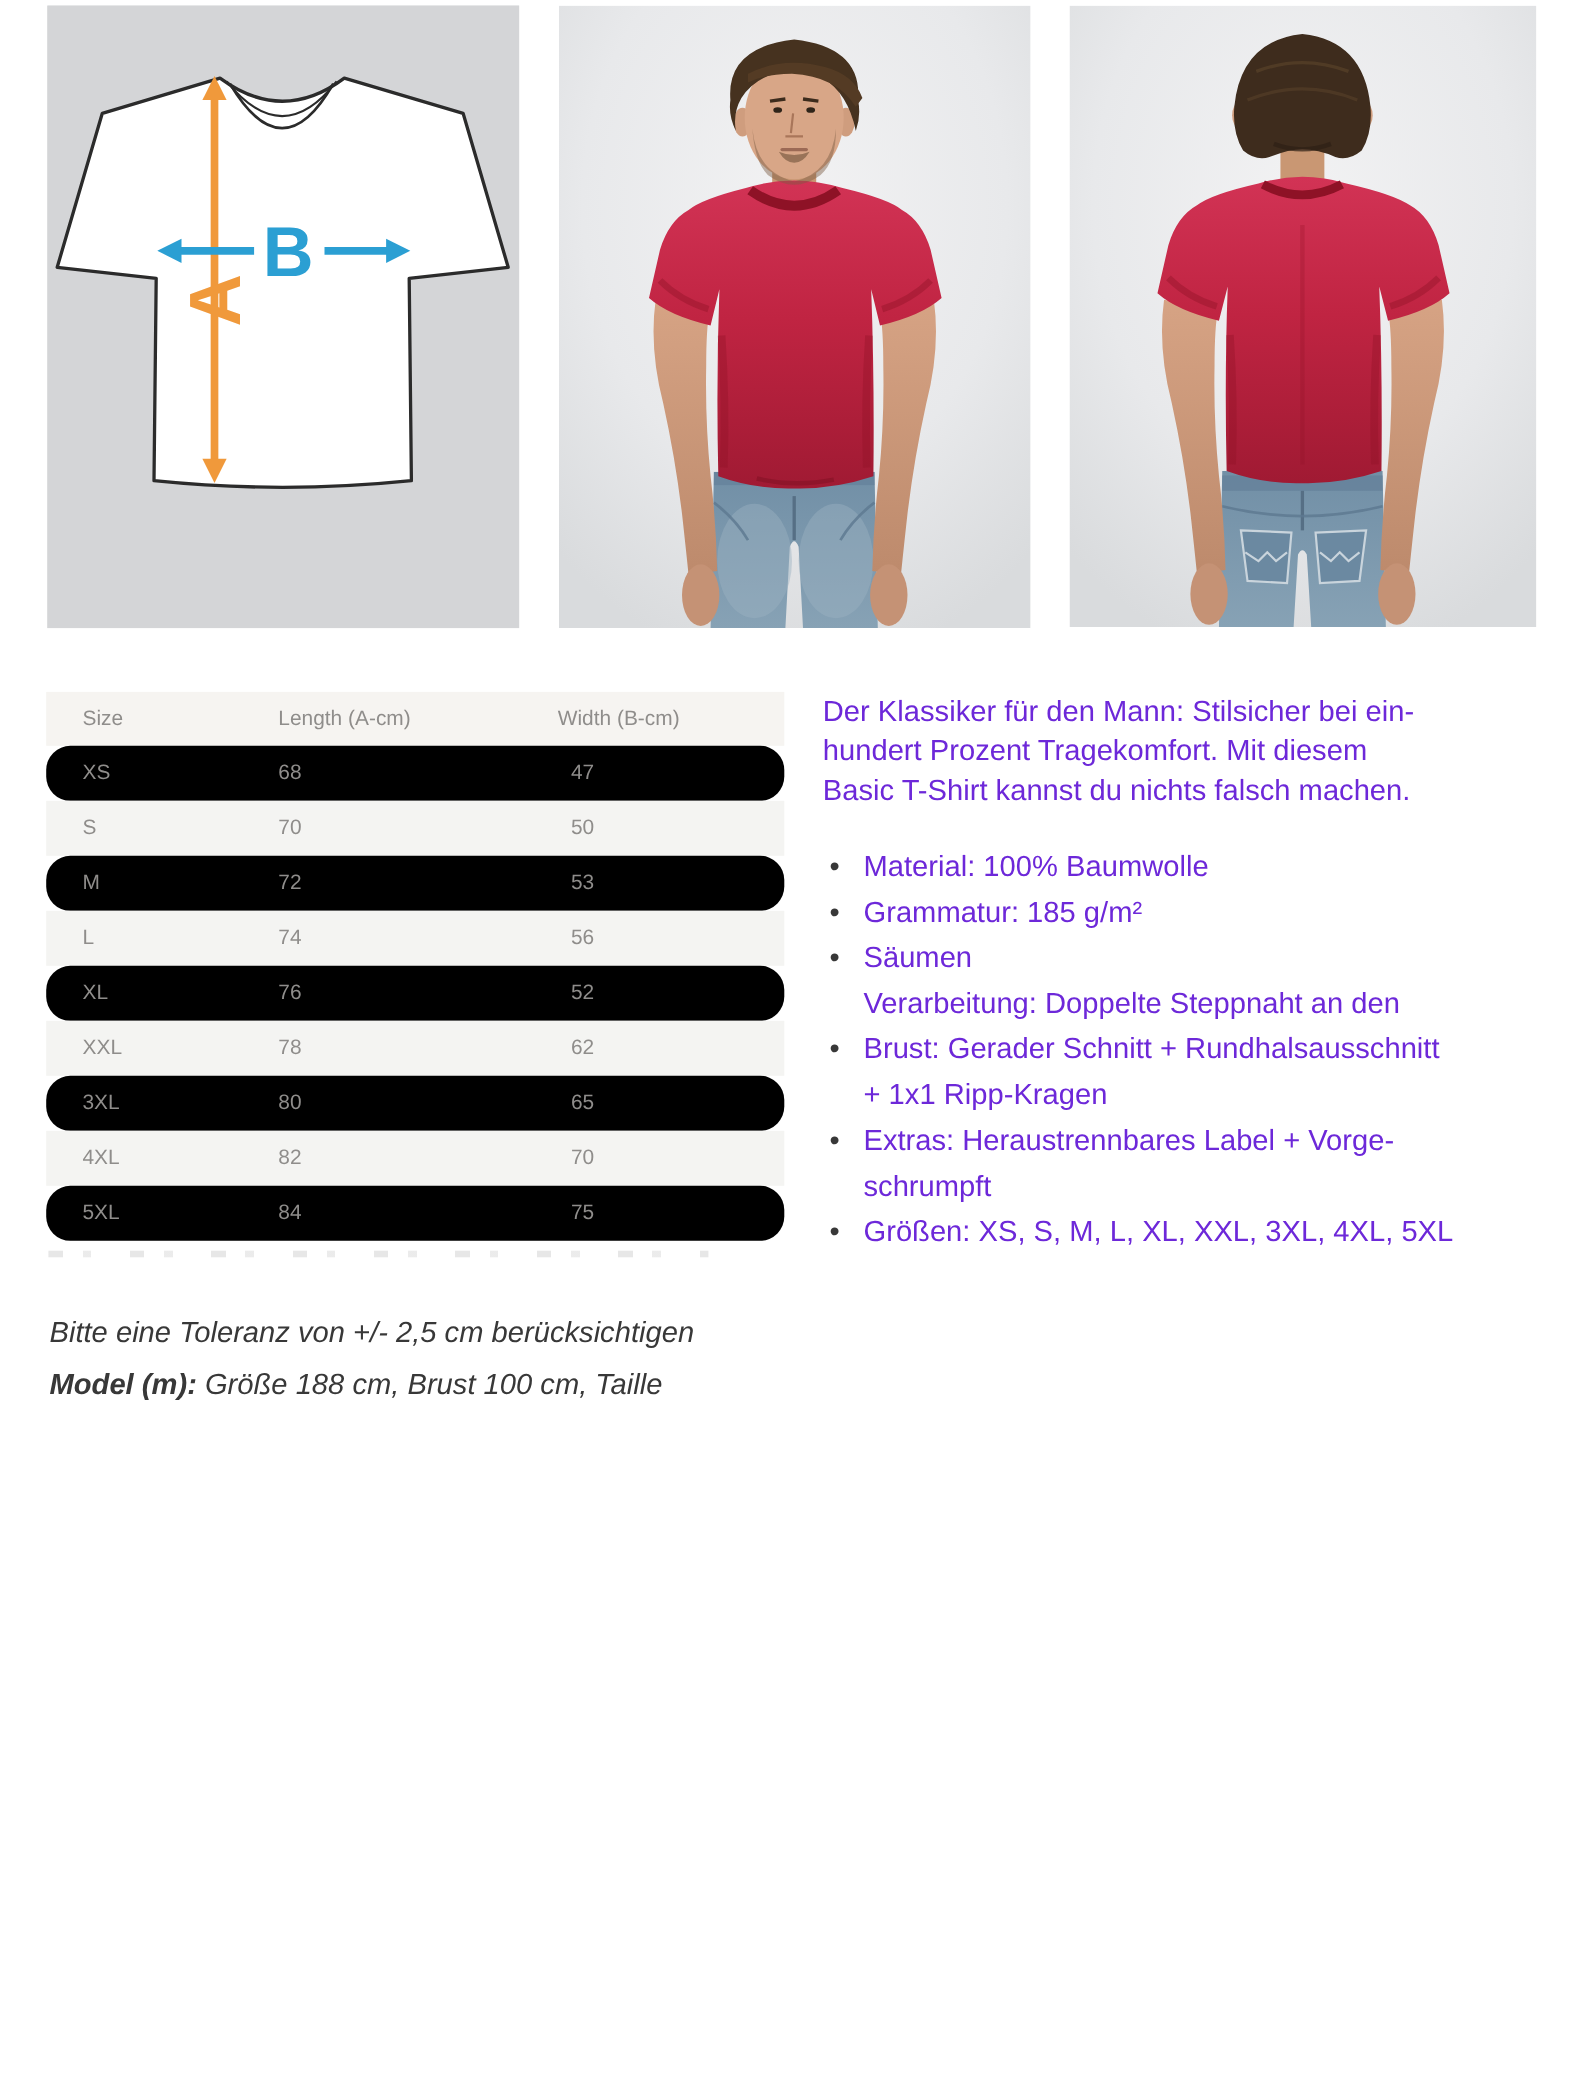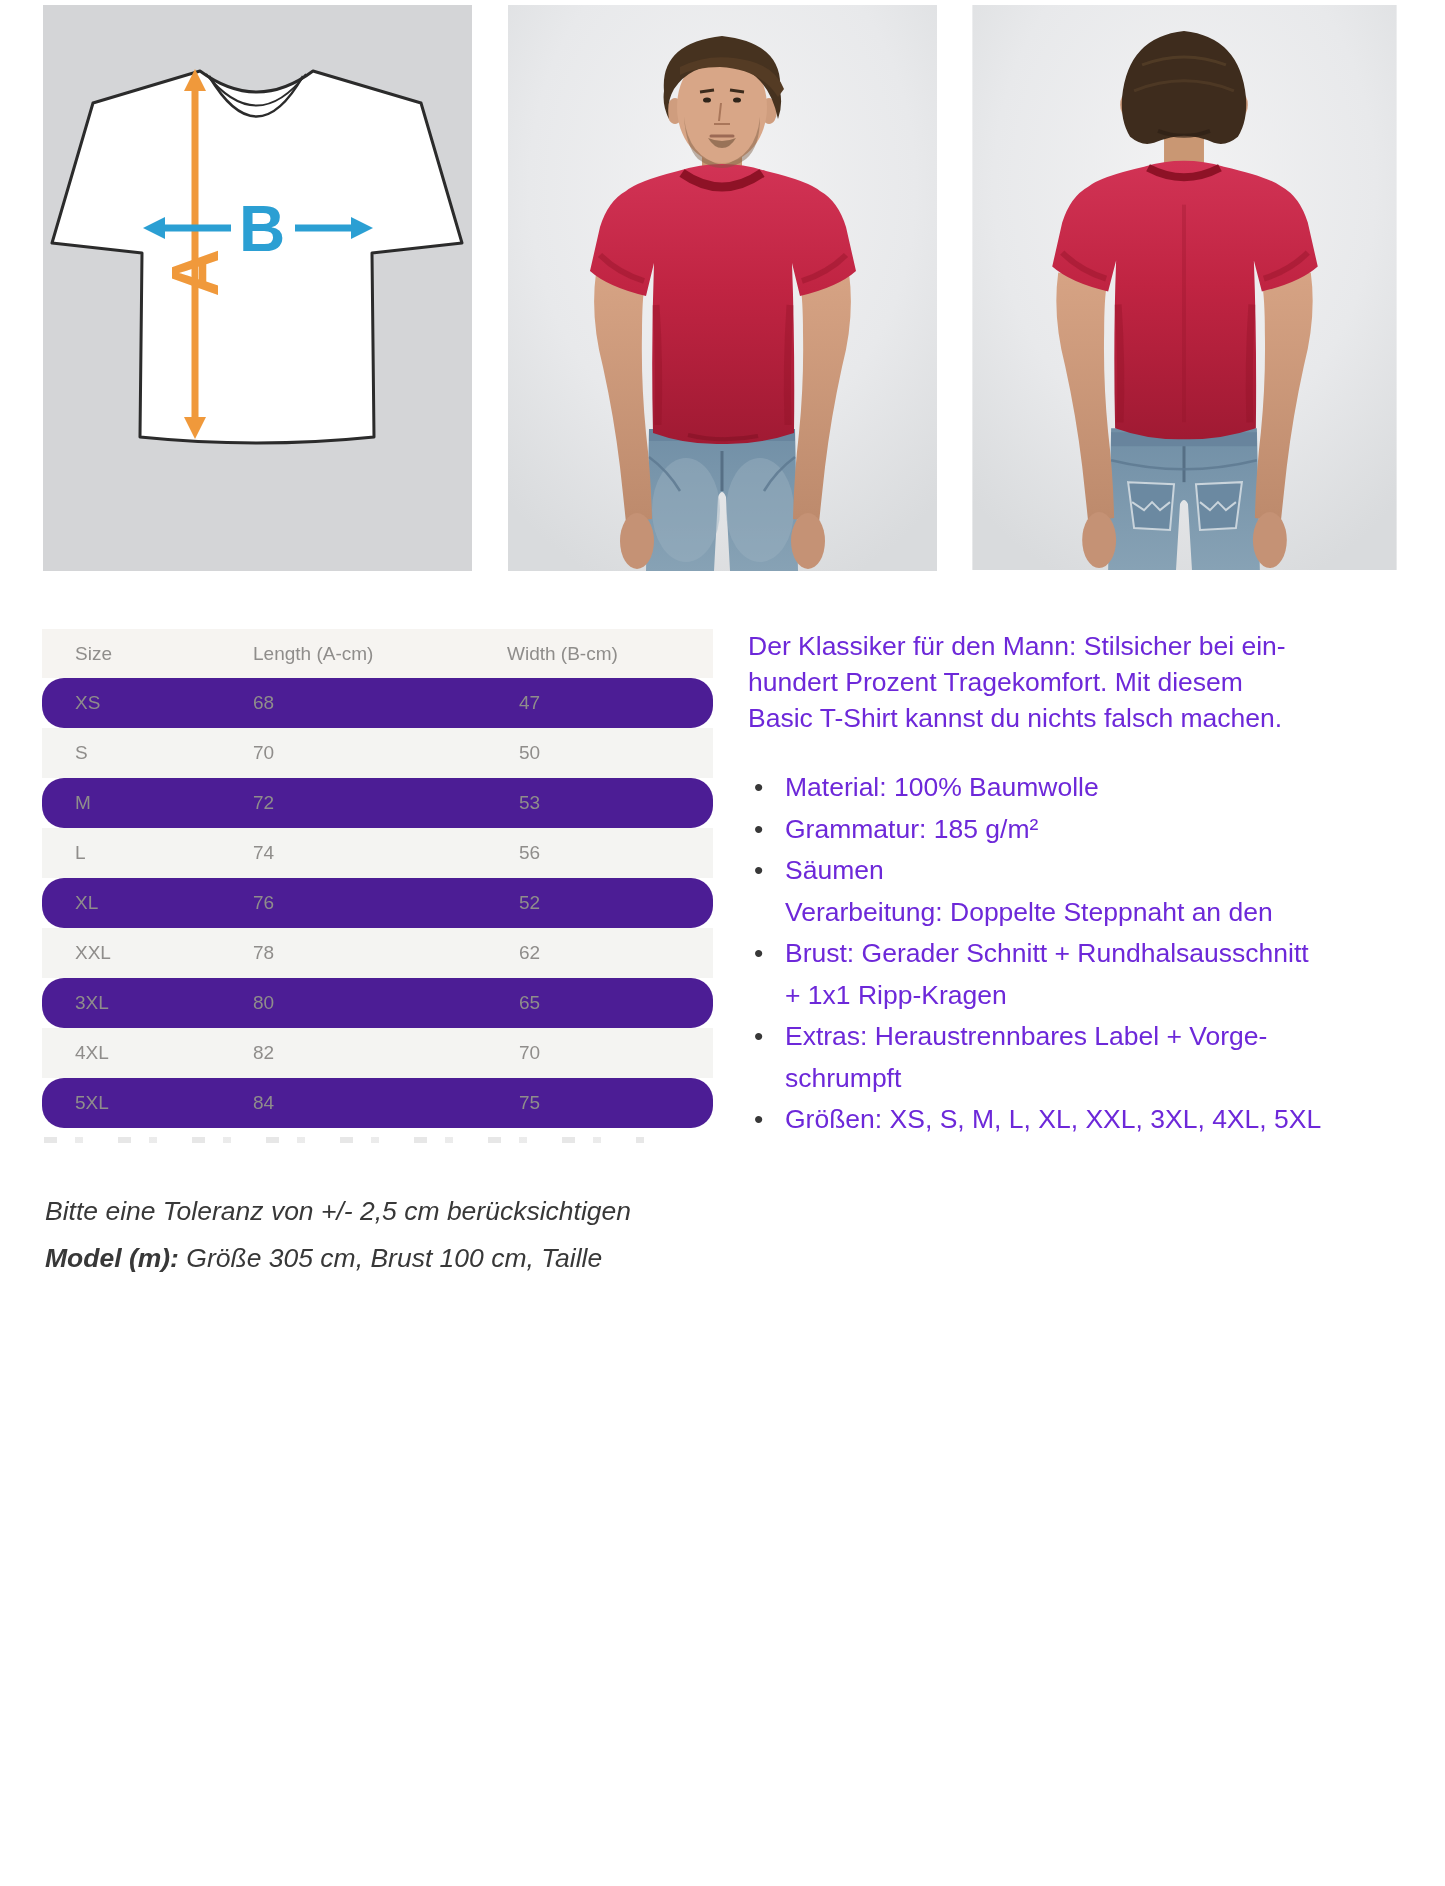--- a/index.html
+++ b/index.html
@@ -11,21 +11,21 @@
   .panel-diagram{left:43px;width:429px;height:566px;background:#d4d5d7;}
   .panel-front{left:508px;width:429px;height:566px;}
   .panel-back{left:972px;width:425px;height:565px;}
   .panel svg{display:block;width:100%;height:100%;}
 
   
   .size-table{position:absolute;left:42px;top:629px;width:671px;font-size:19px;color:#8f8d8b;}
   .thead,.trow{display:flex;align-items:center;}
   .thead{height:49px;background:#f6f4f1;}
   .trow{height:50px;background:#f4f4f2;}
-  .trow.alt{background:#4c1d95;border-radius:22px;}
+  .trow.alt{background:#000000;border-radius:22px;}
   .c0{width:211px;padding-left:33px;box-sizing:border-box;}
   .c1{width:254px;}
   .c2{flex:1;}
   .trow .c2{padding-left:12px;box-sizing:border-box;}
 
   
   .table-artifact{position:absolute;left:44px;top:1137px;width:600px;height:6px;opacity:.5;
     background:repeating-linear-gradient(90deg,#cfcfcf 0 13px,transparent 13px 31px,#d8d8d8 31px 39px,transparent 39px 74px);}
 
   
@@ -279,16 +279,16 @@
           <div class="bline">schrumpft</div>
         </li>
         <li class="bullet-item">
           <div class="bline">Größen: XS, S, M, L, XL, XXL, 3XL, 4XL, 5XL</div>
         </li>
       </ul>
   </div>
 
   <div class="notes">
     <div class="nline">Bitte eine Toleranz von +/- 2,5 cm berücksichtigen</div>
-    <div class="nline"><span class="bold">Model (m):</span><span> Größe 305 cm, Brust 100 cm, Taille</span></div>
+    <div class="nline"><span class="bold">Model (m):</span><span> Größe 188 cm, Brust 100 cm, Taille</span></div>
   </div>
 
 </div>
 
 </body></html>

